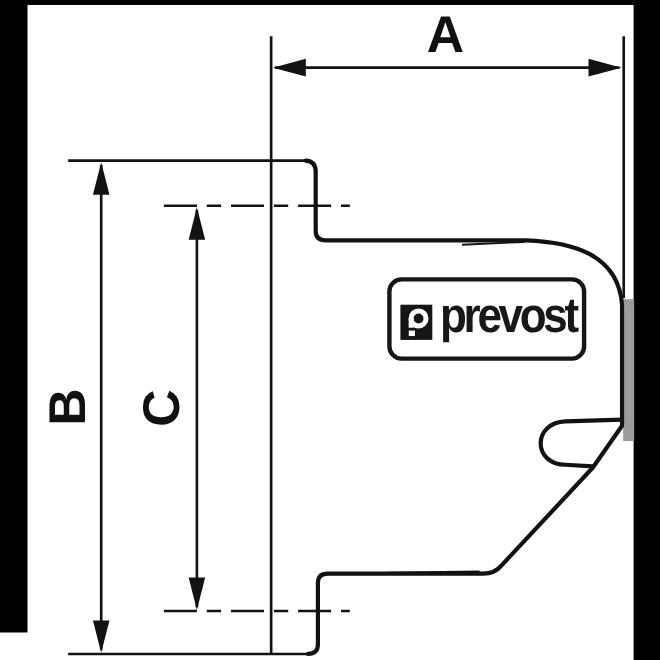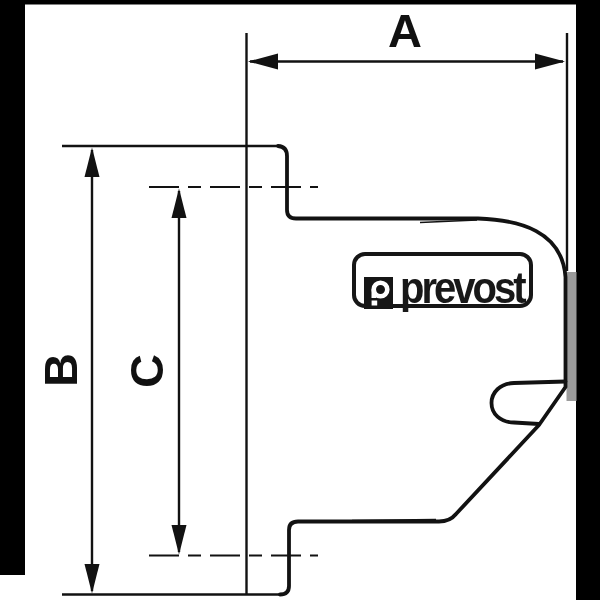--- a/index.html
+++ b/index.html
@@ -33,21 +33,21 @@
     user-select: none;
   }
   .dim-label.vertical {
     transform: rotate(-90deg);
   }
   .logo-plate {
     position: absolute;
     left: 352px;
     top: 252px;
     width: 181px;
-    height: 56px;
+    height: 76px;
     box-sizing: border-box;
     background: #ffffff;
     border: 4.5px solid #161616;
     border-radius: 13px;
   }
   .logo-mark {
     position: absolute;
     left: 8px;
     top: 21px;
     width: 29px;

